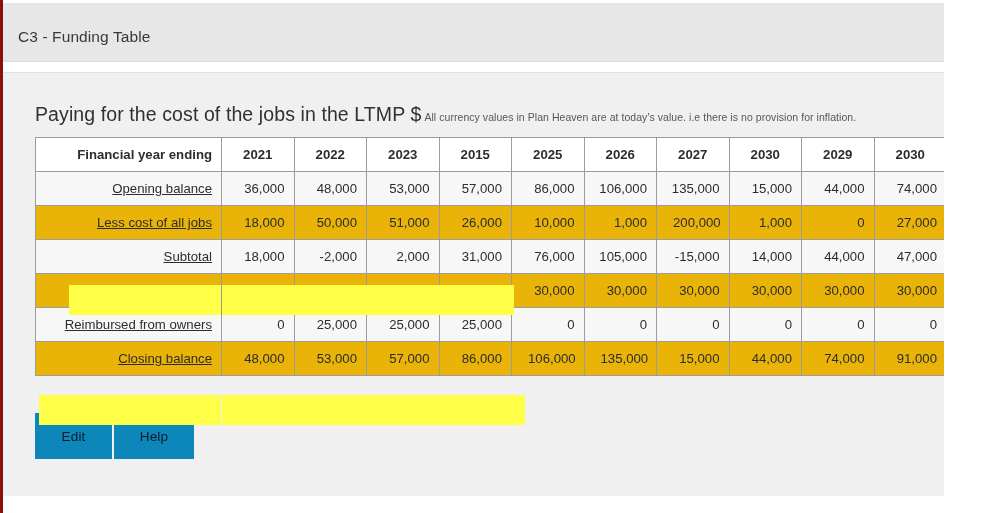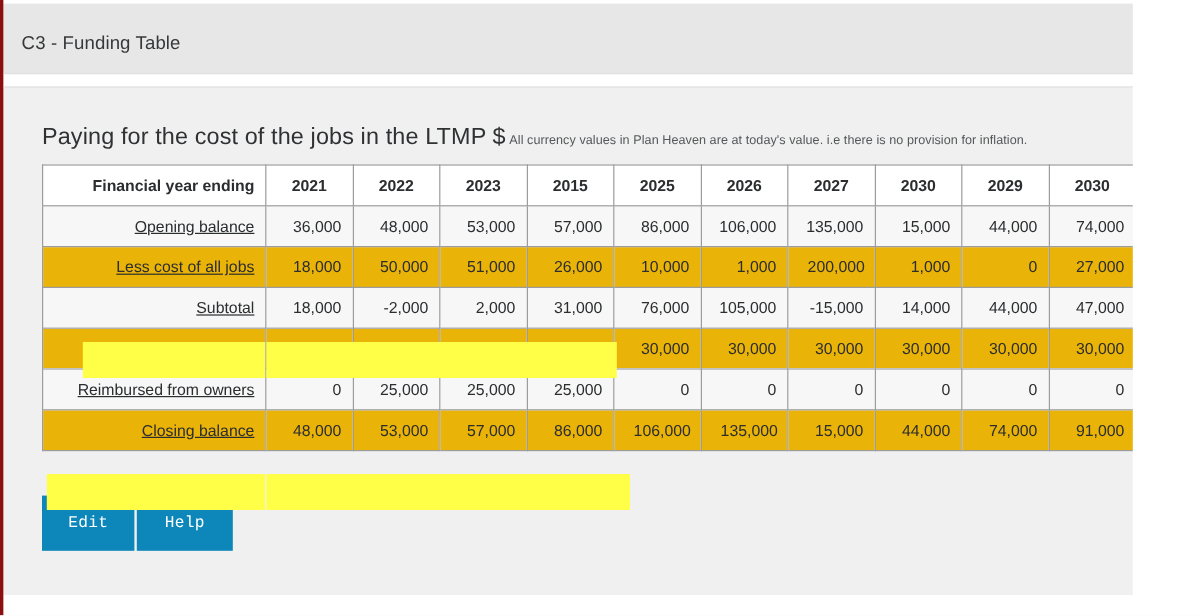--- a/index.html
+++ b/index.html
@@ -155,30 +155,30 @@
 
   
   .button-bar {
     position: absolute;
     left: 32px;
     top: 340px;
     display: flex;
   }
   .btn {
     background: #0d87b9;
-    color: #ffffff;
+    color: #0f172a;
     font-size: 13.5px;
     width: 77px;
     height: 46px;
     border: none;
     display: flex;
     align-items: center;
     justify-content: center;
     cursor: pointer;
-    font-family: Liberation Mono, monospace;
+    font-family: Liberation Sans, sans-serif;
     letter-spacing: 0.2px;
   }
   .btn + .btn { margin-left: 2px; width: 80px; }
 
   
   .bottom-white {
     position: absolute;
     left: 3px;
     top: 496px;
     width: 971px;

